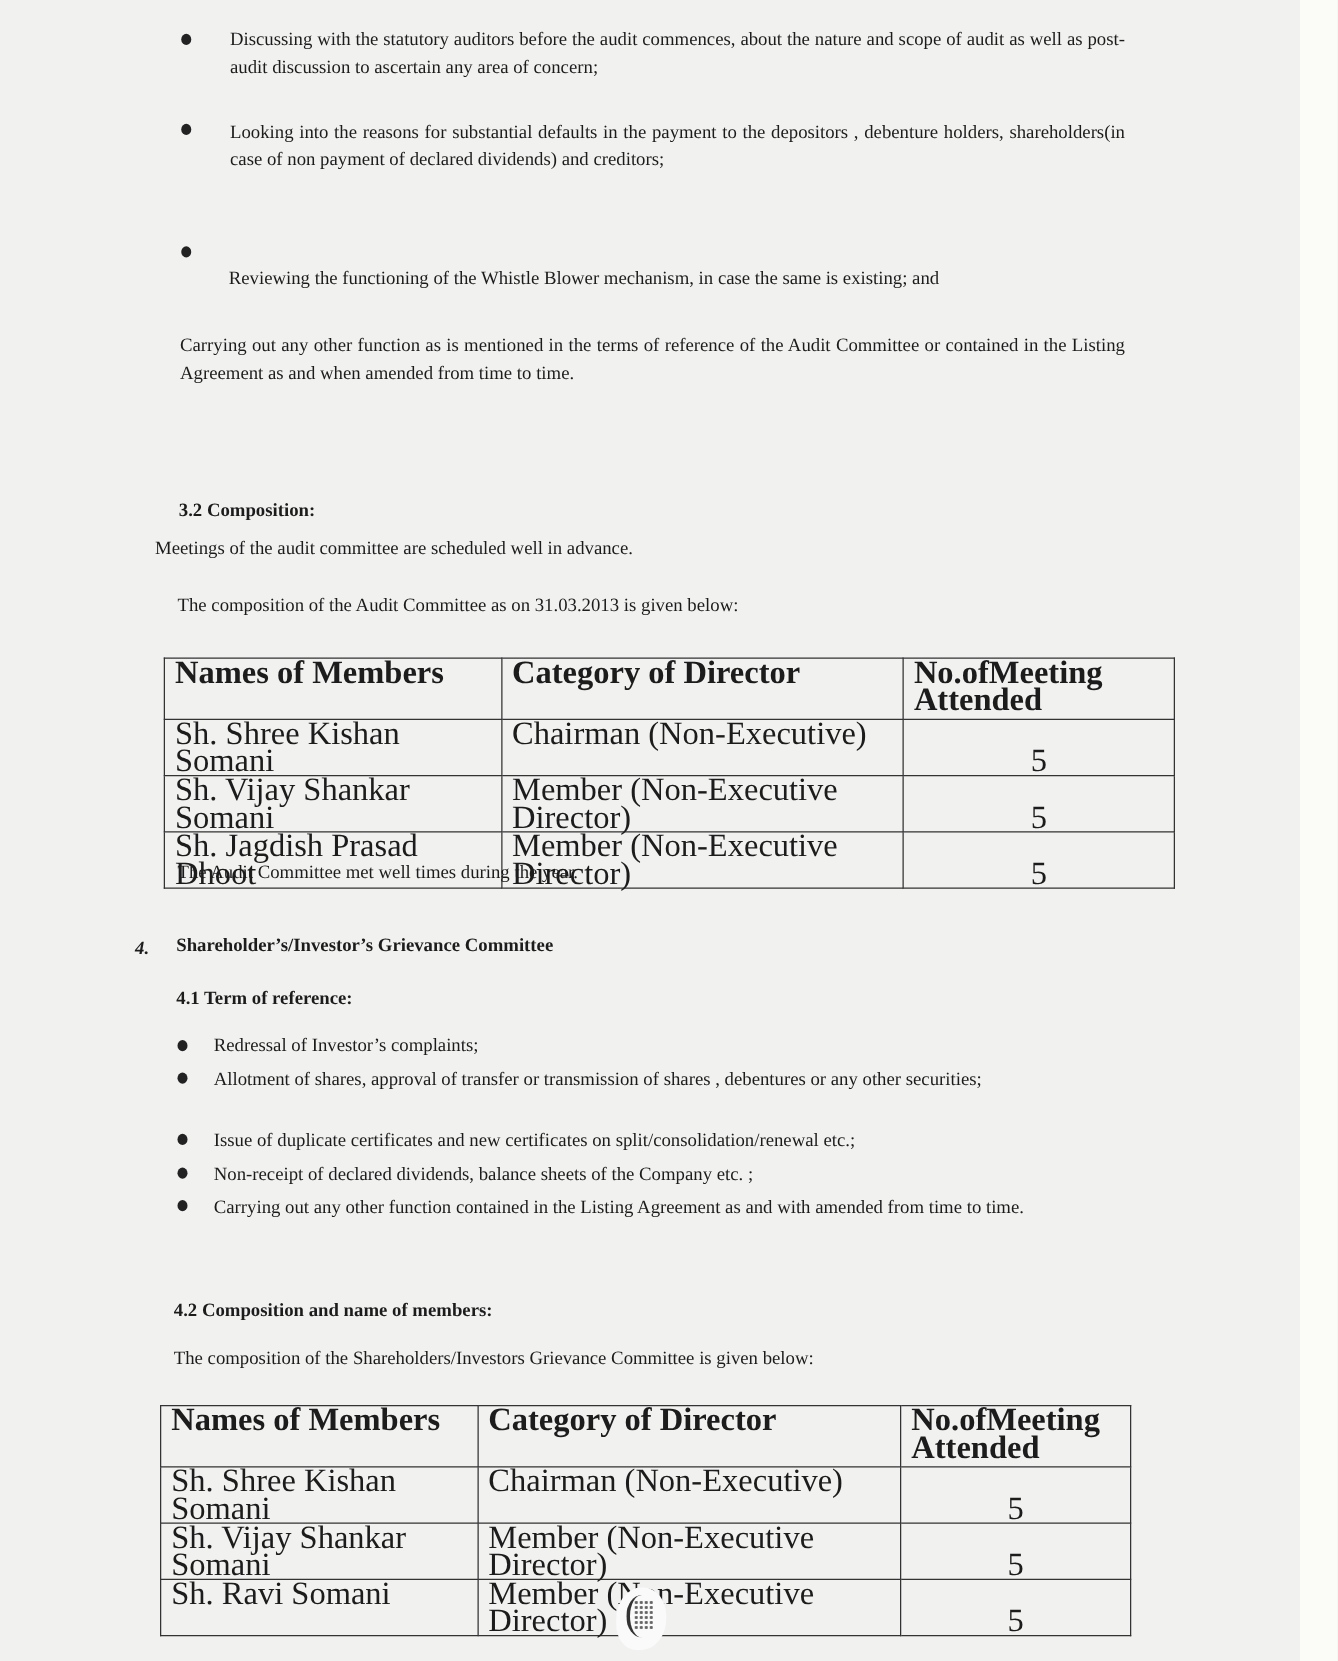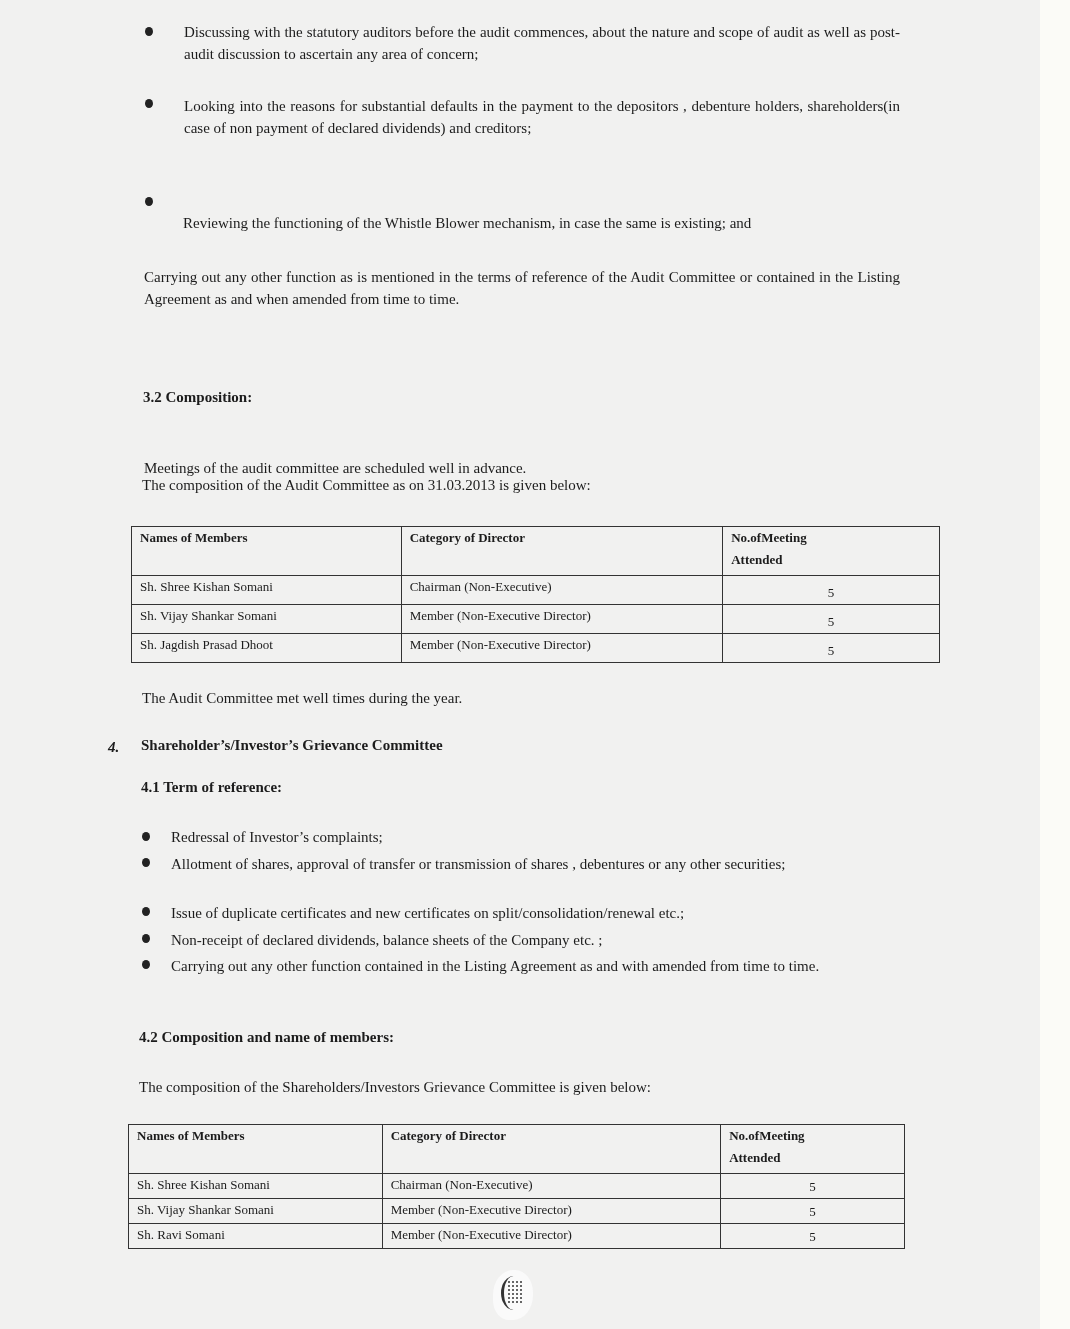--- a/index.html
+++ b/index.html
@@ -13,24 +13,24 @@
     position: absolute; top: 0; right: 0; width: 30px; height: 1329px;
     background: #fbfbf7;
   }
   .abs { position: absolute; }
   .txt { font-size: 15px; line-height: 22px; }
   .bullet-dot {
     position: absolute; width: 8px; height: 9px; border-radius: 50%;
     background: #222;
   }
   .just { text-align: justify; text-align-last: left; }
-  .bold { font-weight: bold; }
+  .bold { font-weight: bold; margin-top: 12px; }
   table.grid {
     position: absolute; border-collapse: collapse;
-    font-size: 13px; line-height: 22px; border-radius: 12px;
+    font-size: 26px; line-height: 22px; border-radius: 12px;
   }
   table.grid td {
     border: 1.5px solid #333; padding: 0 8px; vertical-align: top;
   }
   table.grid td.num { text-align: center; vertical-align: bottom; }
   .head-att { display: flex; justify-content: flex-start; }
   .stamp {
     position: absolute; left: 493px; top: 1270px; width: 40px; height: 50px;
     border-radius: 50% 45% 50% 40%; background: #fafafa;
   }
@@ -55,21 +55,21 @@
   <span class="bullet-dot" style="left:145px;top:99px;"></span>
   <div class="abs txt just" style="left:184px;top:95px;width:716px;">Looking into the reasons for substantial defaults in the payment to the depositors , debenture holders, shareholders(in case of non payment of declared dividends) and creditors;</div>
 
   <span class="bullet-dot" style="left:145px;top:197px;"></span>
   <div class="abs txt just" style="left:183px;top:192px;width:717px;margin-top:20px;">Reviewing the functioning of the Whistle Blower mechanism, in case the same is existing; and</div>
 </div>
 
 <div class="abs txt just" style="left:144px;top:266px;width:756px;">Carrying out any other function as is mentioned in the terms of reference of the Audit Committee or contained in the Listing Agreement as and when amended from time to time.</div>
 
 <div class="abs txt bold" style="left:143px;top:386px;">3.2  Composition:</div>
-<div class="abs txt" style="left:144px;top:428px;margin-top:29px;">Meetings of the audit committee are scheduled well in advance.</div>
+<div class="abs txt" style="left:124px;top:428px;">Meetings of the audit committee are scheduled well in advance.</div>
 <div class="abs txt" style="left:142px;top:474px;text-align:right;">The composition of the Audit Committee as on 31.03.2013 is given below:</div>
 
 <table class="grid" style="left:131px;top:526px;width:809px;">
   <colgroup>
       <col style="width:270px">
       <col style="width:322px">
       <col style="width:217px">
     </colgroup>
   <tbody>
       <tr style="height:49px;">

